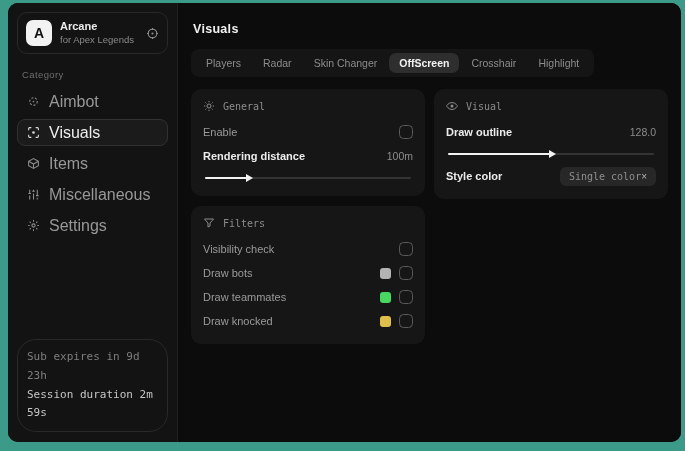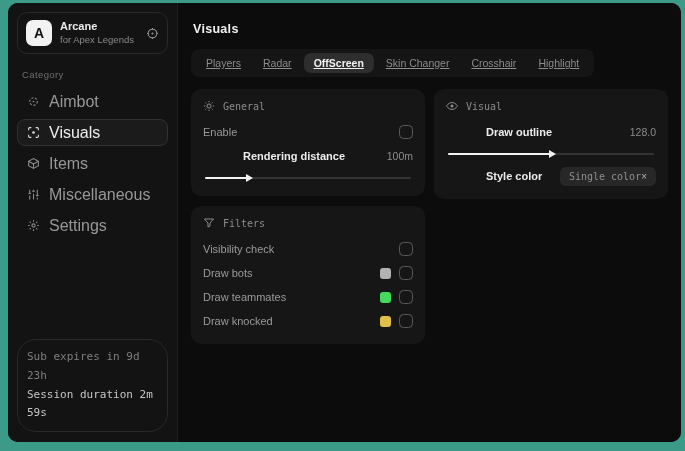--- a/index.html
+++ b/index.html
@@ -116,21 +116,20 @@
     padding: 4px 5px;
     gap: 2px;
   }
   .tab {
     padding: 4px 10px;
     font-size: 10.5px;
     color: #8d8d8d;
     border-radius: 7px;
     cursor: pointer;
     white-space: nowrap;
-    text-decoration: underline;
   }
   .tab.active {
     background: #2e2e2e;
     color: #f2f2f2;
     font-weight: 700;
   }
 
   .content {
     margin-top: 12px;
     display: grid;
@@ -158,21 +157,21 @@
   .panel-header .picon { display: flex; color: #8c8c8c; }
 
   .row {
     display: flex;
     align-items: center;
     justify-content: space-between;
     min-height: 22px;
     margin-top: 2px;
   }
   .label-grey { color: #9a9a9a; font-size: 11px; }
-  .label-white { color: #ececec; font-size: 11px; font-weight: 700; margin-left: 40px; }
+  .label-white { color: #ececec; font-size: 11px; font-weight: 700; }
   .value { color: #8d8d8d; font-size: 10.5px; }
 
   .checkbox {
     width: 14px; height: 14px;
     border: 1.5px solid #5a5a5a;
     border-radius: 4.5px;
     background: transparent;
     cursor: pointer;
     flex: 0 0 14px;
   }
@@ -306,22 +305,22 @@
 
   </div>
 
   <div class="main">
 
     <div class="page-title">Visuals</div>
 
     <div class="tabbar">
       <div class="tab">Players</div>
       <div class="tab">Radar</div>
+      <div class="tab">Skin Changer</div>
       <div class="tab active">OffScreen</div>
-      <div class="tab">Skin Changer</div>
       <div class="tab">Crosshair</div>
       <div class="tab">Highlight</div>
     </div>
 
     <div class="content">
 
       <div class="col">
 
         <div class="panel">
           <div class="panel-header">

